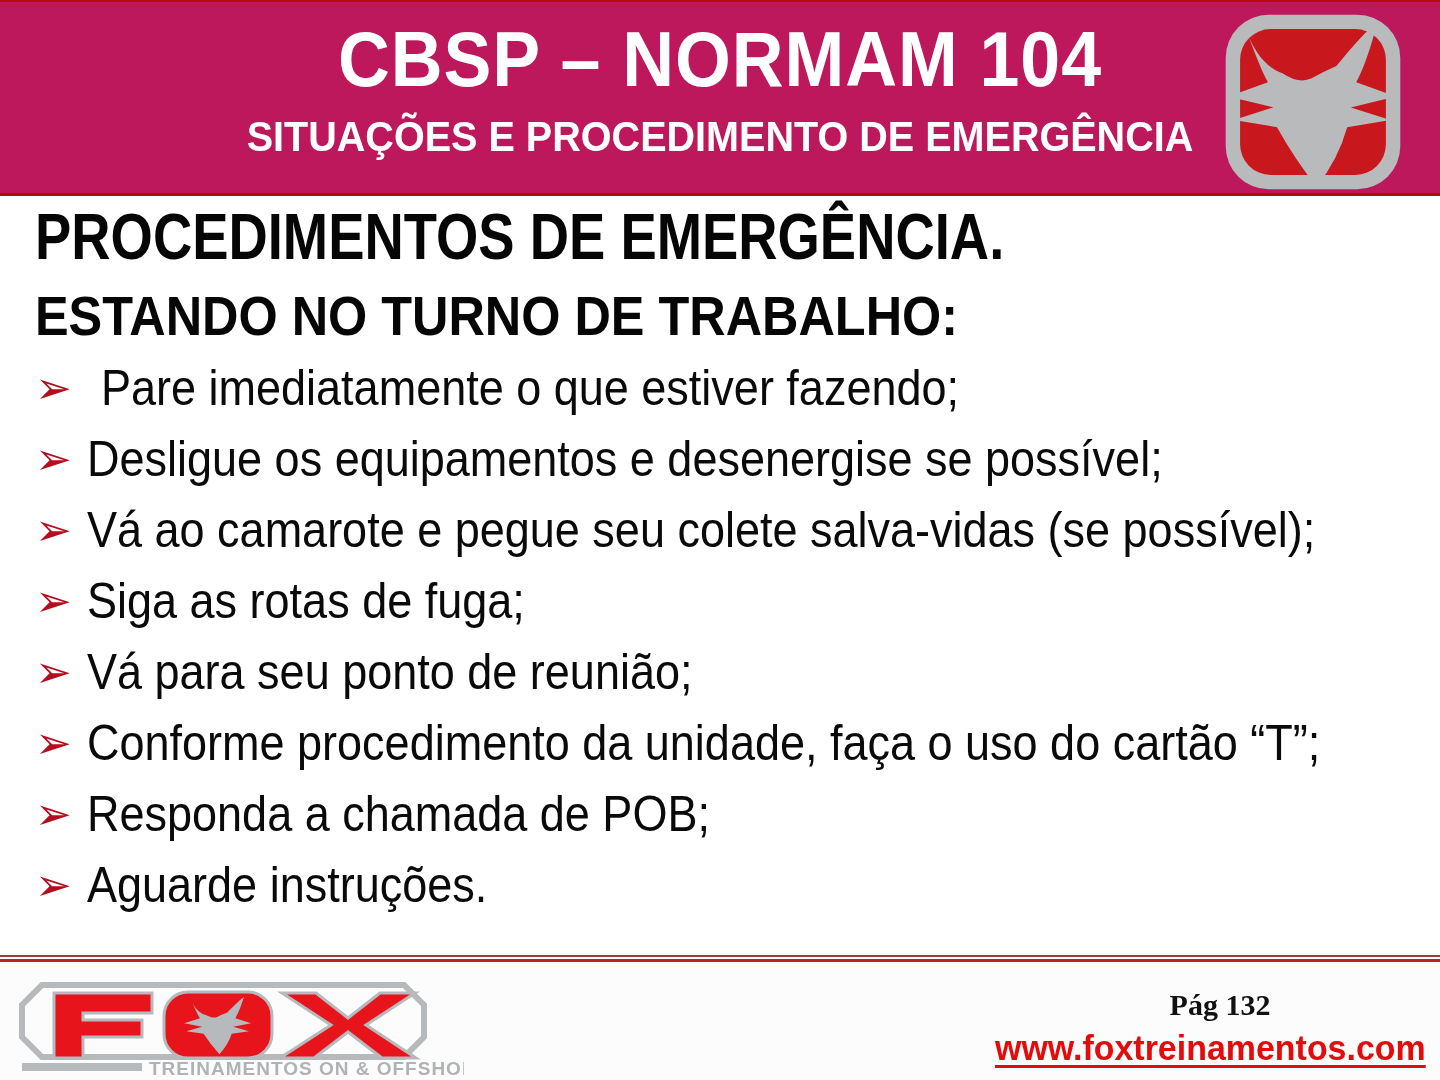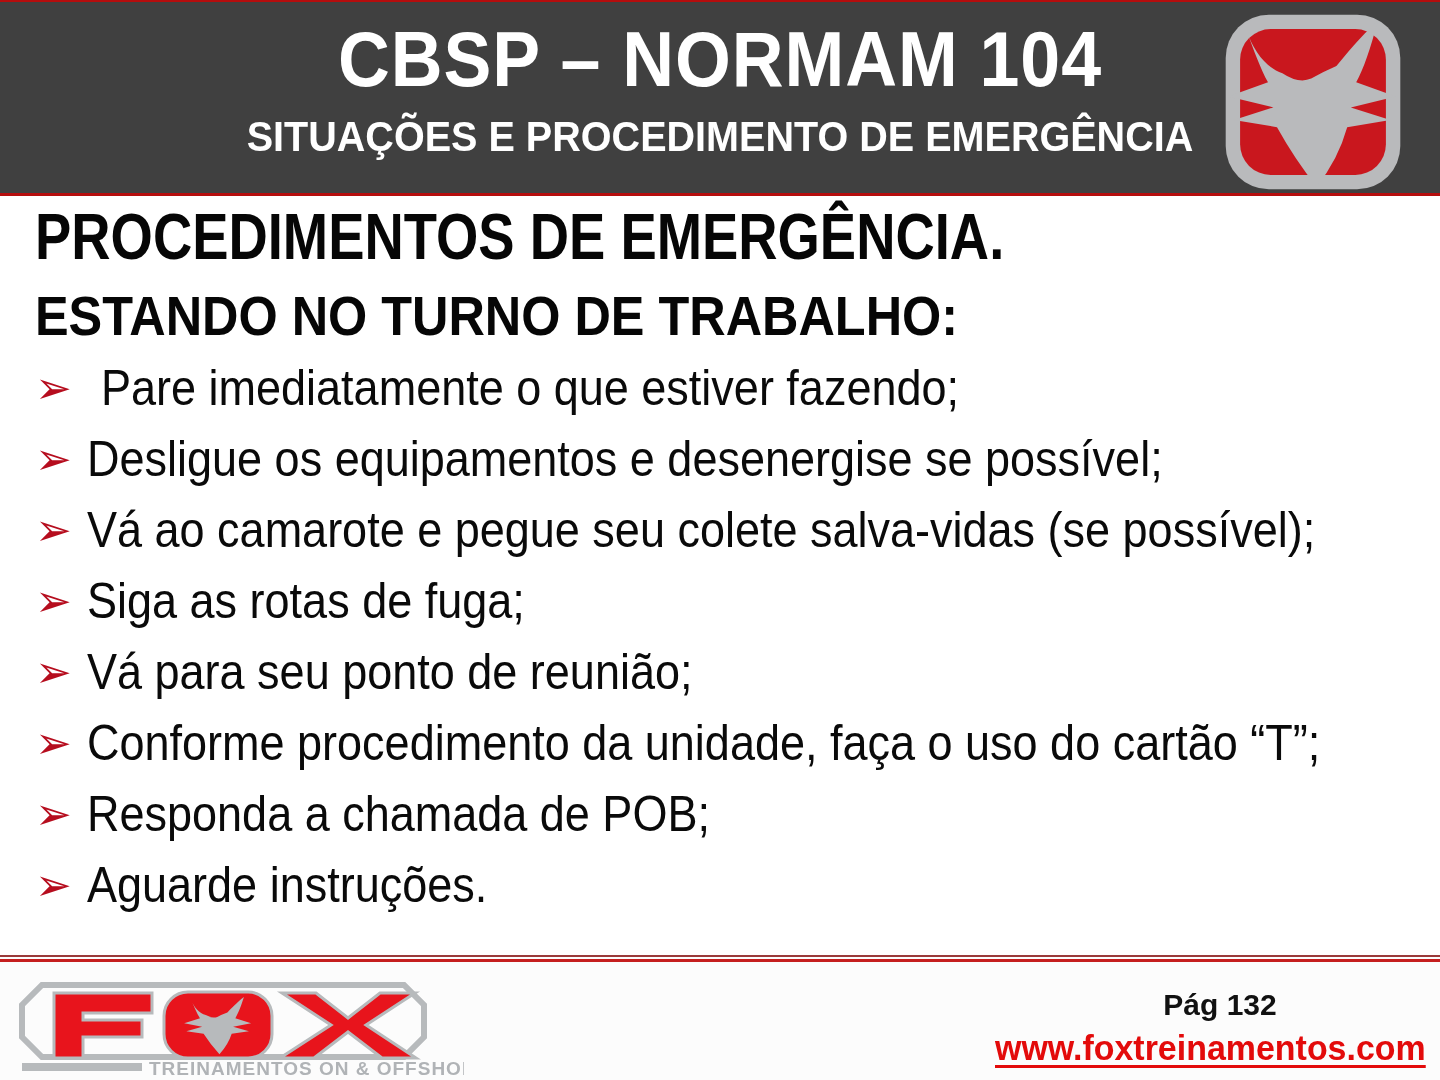--- a/index.html
+++ b/index.html
@@ -4,21 +4,21 @@
 <style>
   * { margin: 0; padding: 0; box-sizing: border-box; }
   html, body { width: 1440px; height: 1080px; }
   body { font-family: "Liberation Sans", "DejaVu Sans", sans-serif; background: #ffffff; }
 
   .slide { position: relative; width: 1440px; height: 1080px; overflow: hidden; background: #ffffff; }
 
   
   .band {
     position: absolute; top: 0; left: 0; width: 1440px; height: 196px;
-    background: #404040;
+    background: #be185d;
     border-top: 2px solid #b50d0d;
     border-bottom: 3px solid #b50d0d;
   }
   .band-title {
     position: absolute; top: 18px; left: 0; right: 0;
     text-align: center; color: #ffffff; font-weight: bold;
     font-size: 78px; line-height: 1;
     transform: scaleX(0.92); transform-origin: 50% 50%;
     letter-spacing: 1px; white-space: nowrap;
   }
@@ -58,21 +58,21 @@
 
   
   .divider {
     position: absolute; top: 955px; left: 0; width: 1440px; height: 7px;
     border-top: 2px solid #9a3a3a; border-bottom: 3px solid #c51f1f; background: #fdfdfd;
   }
   .footer-area { position: absolute; top: 962px; left: 0; width: 1440px; height: 118px; background: #fcfcfc; }
   .fox-logo { position: absolute; top: 17px; left: 12px; width: 452px; height: 99px; }
   .page-num {
     position: absolute; top: 26px; left: 1120px; width: 200px; text-align: center;
-    color: #111111; font-weight: bold; font-size: 30px; white-space: nowrap;
+    color: #111111; font-weight: bold; font-size: 30px; white-space: nowrap; font-family: Liberation Serif, serif;
   }
   .site-link {
     position: absolute; top: 66px; left: 995px; white-space: nowrap;
     color: #e30b0b; font-weight: bold; font-size: 35px;
     text-decoration: underline; text-decoration-thickness: 3px; text-underline-offset: 5px;
     transform: scaleX(0.97); transform-origin: 0 50%;
     cursor: pointer;
   }
   .logo-tagline-text {
     font-family: "Liberation Sans", "DejaVu Sans", sans-serif;

